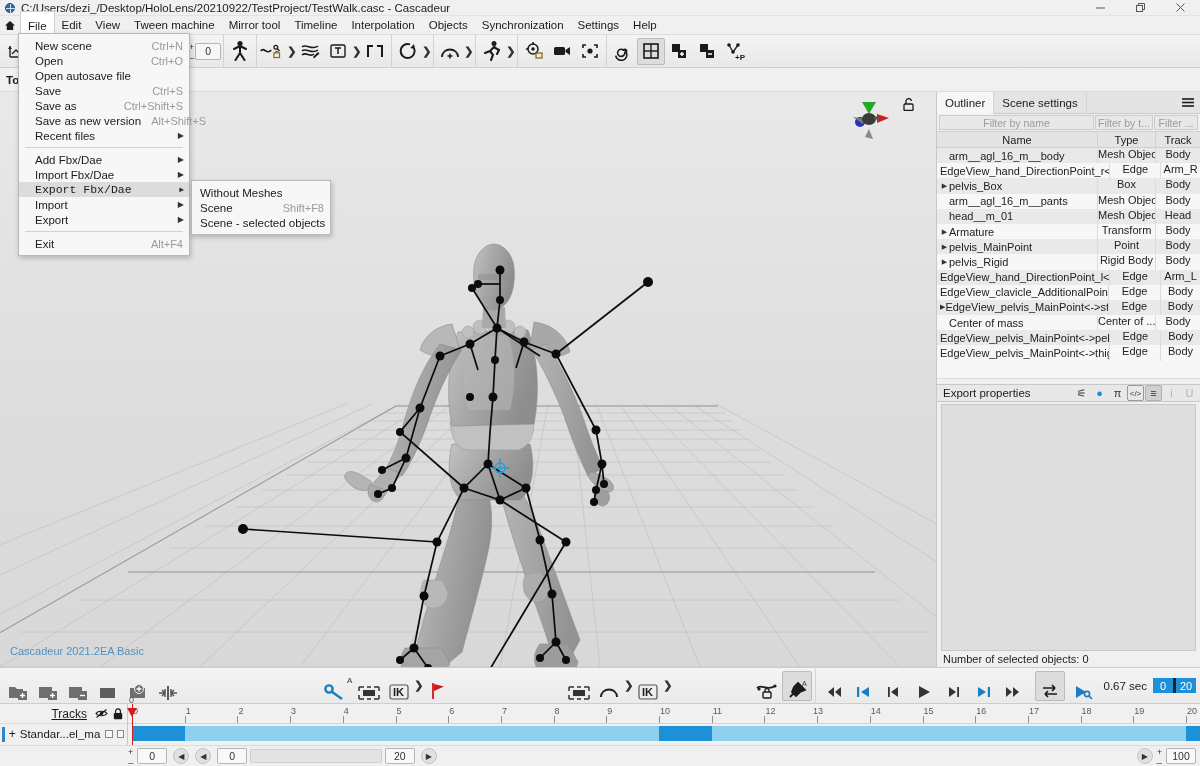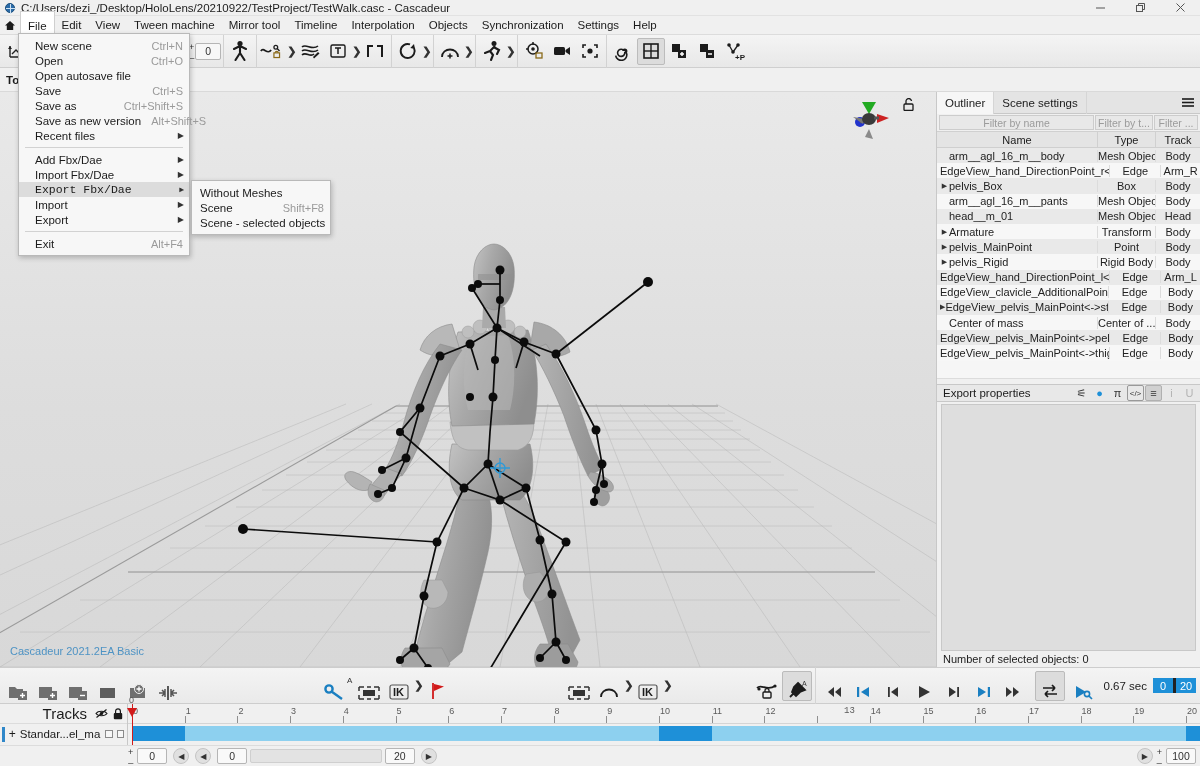--- a/index.html
+++ b/index.html
@@ -109,21 +109,21 @@
     background:#e8e8e8; border:1px solid #cccccc; font-size:10.5px; color:#9b9b9b;
     display:flex;align-items:center;justify-content:center; height:15px; overflow:hidden;
   }
   .fb1{ flex:1 1 auto; } .fb2{ width:58px;} .fb3{ width:44px;}
   .colhead{ display:flex; height:17px; background:#e4e4e4; border-top:1px solid #d0d0d0;
             border-bottom:1px solid #cfcfcf; }
   .ch{ display:flex;align-items:center;justify-content:center;font-size:11px;color:#1b1b1b;
        border-right:1px solid #d0d0d0;}
   .ch-name{ flex:1 1 auto;} .ch-type{ width:58px;} .ch-track{ width:44px; border-right:none;}
   .outliner-list{ flex:0 0 auto; height:230px; overflow:hidden; background:#f6f6f6; }
-  .orow{ display:flex; height:15.2px; align-items:center; font-size:11px; }
+  .orow{ display:flex; height:15.2px; font-size:11px; }
   .orow.alt{ background:#e9e9e9; }
   .orow.white{ background:#f7f7f7; }
   .o-name{ flex:1 1 auto; display:flex; align-items:center; padding-left:3px; overflow:hidden;
            white-space:nowrap; border-right:1px solid #dcdcdc; }
   .o-expander{ width:9px; font-size:7px; color:#333; display:inline-block; text-align:center;}
   .o-type{ width:58px; text-align:center; border-right:1px solid #dcdcdc; overflow:hidden;
            white-space:nowrap; }
   .o-track{ width:44px; text-align:center; overflow:hidden; white-space:nowrap;}
   .panel-splitter{ height:6px; background:#f0f0f0; border-top:1px solid #dcdcdc;}
   .props-head{
@@ -157,21 +157,21 @@
   .rbsep{ width:3px; height:15px; background:#222; }
 
   
   .timeline{
     position:absolute; left:0; top:704px; width:1200px; height:41px;
     background:#f0f0f0; display:flex;
   }
   .tracks-head{ width:128px; border-right:1px solid #c8c8c8; background:#f0f0f0;}
   .tracks-head .th-row{ display:flex; align-items:center; height:20px; justify-content:flex-end;
                         padding-right:4px; gap:5px; border-bottom:1px solid #dcdcdc;}
-  .tracks-head .th-title{ font-size:15px; color:#1b1b1b; margin-right:3px;}
+  .tracks-head .th-title{ font-size:12px; color:#1b1b1b; margin-right:3px;text-decoration:underline;}
   .track-row{ display:flex; align-items:center; height:20px; padding-left:2px; gap:4px;}
   .track-accent{ width:3px; height:15px; background:#2f87c9; }
   .plusbox{ font-size:12px; color:#1b1b1b; line-height:10px;}
   .trackname{ font-size:11.5px; color:#1b1b1b; white-space:nowrap; overflow:hidden; flex:1 1 auto;}
   .chk{ width:8px;height:8px;border:1px solid #8a8a8a;background:#f7f7f7;}
   .ruler-wrap{ flex:1 1 auto; position:relative; }
   .ruler{ position:relative; height:20px; background:#f0f0f0; border-bottom:1px solid #d5d5d5;}
   .tick{ position:absolute; bottom:0; width:1px; height:7px; background:#8f8f8f;}
   .ticklbl{ position:absolute; bottom:7px; font-size:9px; color:#5a5a5a; transform:translateX(1px);}
   .playhead{ position:absolute; top:0; width:0; height:41px; }
@@ -1096,21 +1096,21 @@
           <div class="ticklbl" style="left: 425.6px;">8</div>
           <div class="tick" style="left: 478.3px;"></div>
           <div class="ticklbl" style="left: 478.3px;">9</div>
           <div class="tick" style="left: 531px;"></div>
           <div class="ticklbl" style="left: 531px;">10</div>
           <div class="tick" style="left: 583.7px;"></div>
           <div class="ticklbl" style="left: 583.7px;">11</div>
           <div class="tick" style="left: 636.4px;"></div>
           <div class="ticklbl" style="left: 636.4px;">12</div>
           <div class="tick" style="left: 689.1px;"></div>
-          <div class="ticklbl" style="left: 715px; font-family: Liberation Mono, monospace;">13</div>
+          <div class="ticklbl" style="left: 684px;">13</div>
           <div class="tick" style="left: 741.8px;"></div>
           <div class="ticklbl" style="left: 741.8px;">14</div>
           <div class="tick" style="left: 794.5px;"></div>
           <div class="ticklbl" style="left: 794.5px;">15</div>
           <div class="tick" style="left: 847.2px;"></div>
           <div class="ticklbl" style="left: 847.2px;">16</div>
           <div class="tick" style="left: 899.9px;"></div>
           <div class="ticklbl" style="left: 899.9px;">17</div>
           <div class="tick" style="left: 952.6px;"></div>
           <div class="ticklbl" style="left: 952.6px;">18</div>

